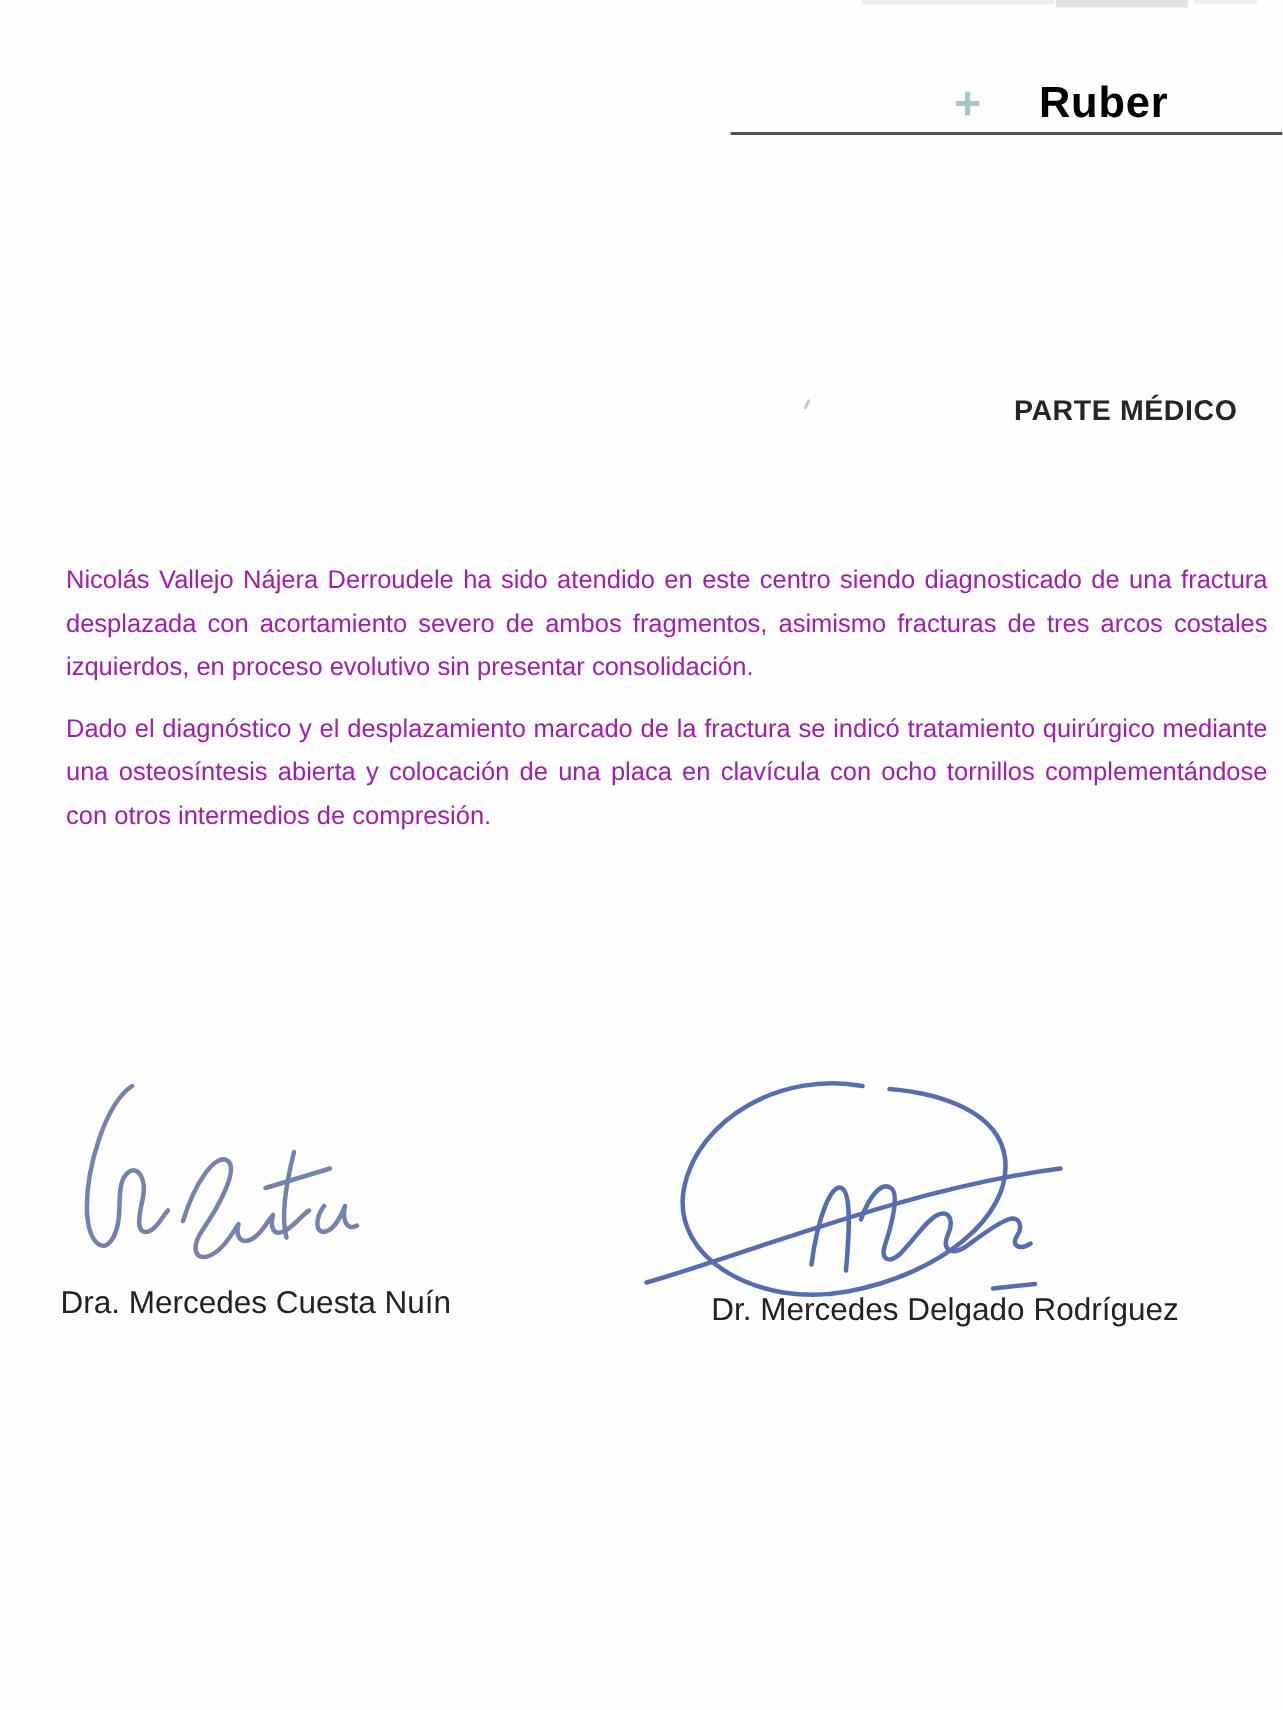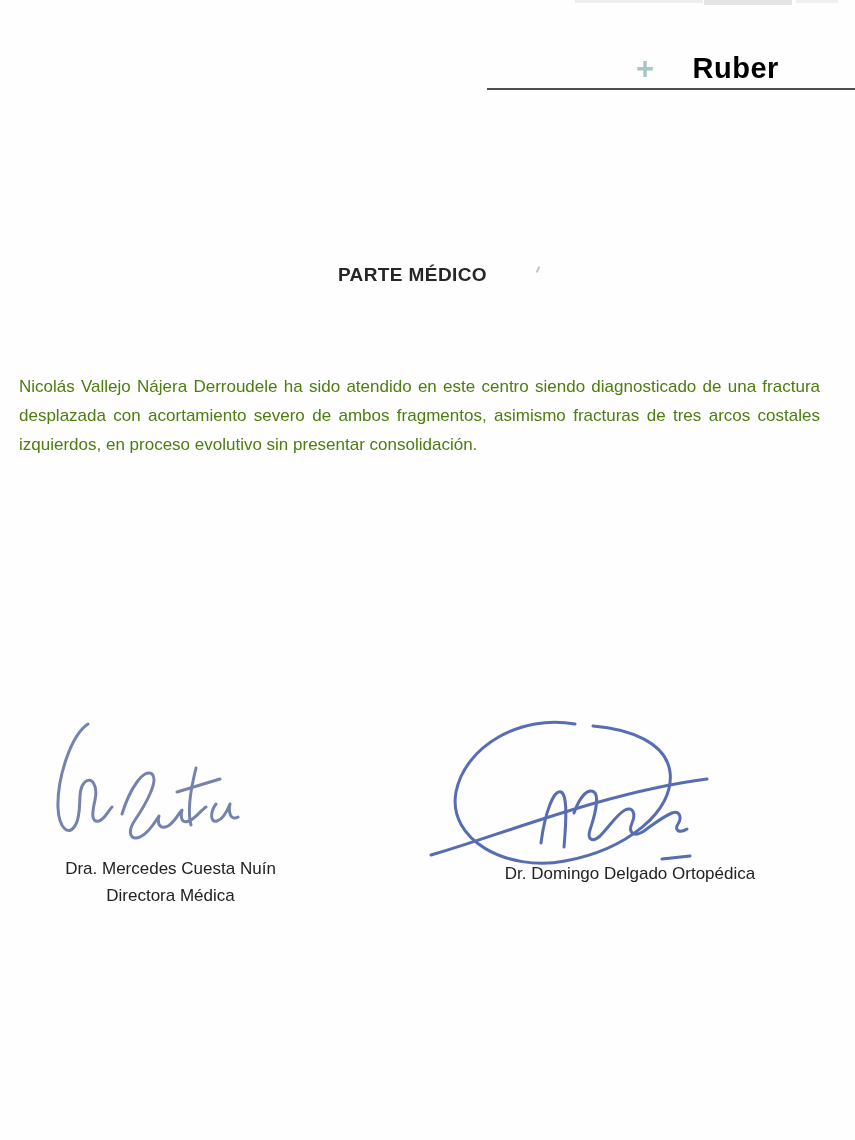--- a/index.html
+++ b/index.html
@@ -40,46 +40,46 @@
     font-weight:700;
     font-size:17.5px;
     letter-spacing:1.7px;
     color:#63676a;
     white-space:nowrap;
   }
 
   
   .doc-title{
     position:absolute;left:0;top:264px;width:825px;
-    margin:0;text-align:center;
+    margin:0;text-align:right;
     font-size:19px;font-weight:700;letter-spacing:.4px;
     color:#262626;
   }
   .speck{
     position:absolute;left:537px;top:266px;width:2px;height:7px;
     background:#c6c6c6;transform:rotate(25deg);border-radius:2px;
   }
 
   
   .body-text{
-    position:absolute;left:19px;top:372px;width:801px;
+    position:absolute;left:44px;top:372px;width:801px;
     font-size:17px;line-height:29px;
     text-align:justify;
-    color:#4d7c0f;
+    color:#a21caf;
   }
   .body-text p{margin:0 0 12px 0;}
 
   
   .sig-svg{position:absolute;pointer-events:none;}
   .sig-left-svg{left:28px;top:710px;}
   .sig-right-svg{left:423px;top:712px;}
 
   .sig-block{
     position:absolute;text-align:center;
-    font-size:17px;line-height:27px;color:#222;
+    font-size:21px;line-height:27px;color:#222;
   }
   .sig-block.left{left:18px;top:855px;width:305px;}
   .sig-block.right{left:455px;top:860px;width:350px;}
 </style>
 </head>
 <body>
 
 <div class="page">
 
   <span class="streak s1"></span>
@@ -89,20 +89,21 @@
   <div class="logo">
     <span class="plus">+</span><span class="word">Ruber</span>
   </div>
   <div class="header-rule"></div>
 
   <h1 class="doc-title">PARTE MÉDICO</h1>
   <span class="speck"></span>
 
   <main class="body-text">
     <p>Nicolás Vallejo Nájera Derroudele ha sido atendido en este centro siendo diagnosticado de una fractura desplazada con acortamiento severo de ambos fragmentos, asimismo fracturas de tres arcos costales izquierdos, en proceso evolutivo sin presentar consolidación.</p>
+    <p>Dado el diagnóstico y el desplazamiento marcado de la fractura se indicó tratamiento quirúrgico mediante una osteosíntesis abierta y colocación de una placa en clavícula con ocho tornillos complementándose con otros intermedios de compresión.</p>
   </main>
 
   <svg class="sig-svg sig-left-svg" width="215" height="148" viewBox="0 0 215 148">
     <g fill="none" stroke-width="3" stroke-linecap="round" stroke-linejoin="round" opacity="0.85" stroke="#5e6e9e">
       <path d="M 60 14 C 42 26 29 70 30 98 C 31 118 41 128 48 114 C 55 100 48 80 57 72 C 64 66 70 76 67 90 C 64 103 63 113 71 111 C 77 109 80 101 84 97"></path>
       <path d="M 94 104 C 102 78 116 58 124 64 C 131 70 118 94 107 110 C 99 122 102 131 112 127 C 121 123 127 112 131 106 C 129 114 132 120 140 116 C 147 112 150 104 154 100 C 152 108 154 114 161 111 C 168 108 173 100 178 97"></path>
       <path d="M 168 58 C 163 78 159 101 163 115"></path>
       <path d="M 149 82 L 192 69"></path>
       <path d="M 188 94 C 182 102 182 113 189 111 C 196 109 200 99 202 94 C 200 103 203 111 210 107"></path>
     </g>
@@ -113,20 +114,19 @@
       <path d="M 152 12 C 98 2 42 34 33 80 C 24 128 84 160 142 149 C 202 138 252 100 247 60 C 243 30 206 17 170 14"></path>
       <path d="M 8 143 C 72 125 182 80 284 67"></path>
       <path d="M 118 131 C 122 100 131 77 138 80 C 145 83 143 112 141 135"></path>
       <path d="M 151 101 C 157 84 165 76 171 80 C 177 84 171 106 167 118 C 164 127 169 131 177 124 C 187 114 194 102 202 98 C 210 94 213 102 209 111 C 205 120 210 126 221 119 C 232 111 241 104 249 101 C 257 98 259 106 255 112 C 251 118 256 122 264 117"></path>
       <path d="M 239 147 L 267 144"></path>
     </g>
   </svg>
 
   <div class="sig-block left">
     <div>Dra. Mercedes Cuesta Nuín</div>
-    <div>Directora Médica</div>
   </div>
 
   <div class="sig-block right">
-    <div>Dr. Domingo Delgado Ortopédica</div>
+    <div>Dr. Mercedes Delgado Rodríguez</div>
   </div>
 
 </div>
 
 </body></html>

